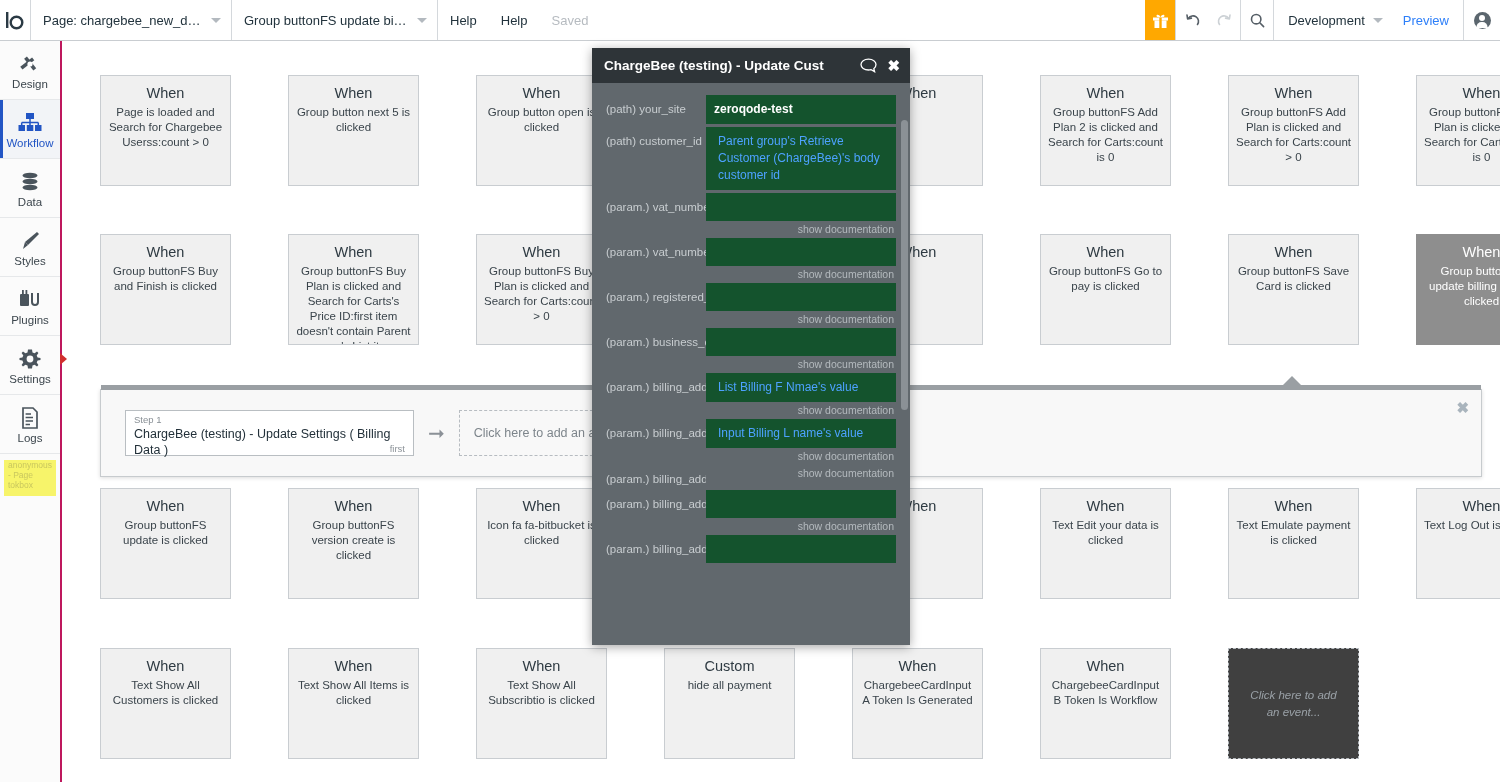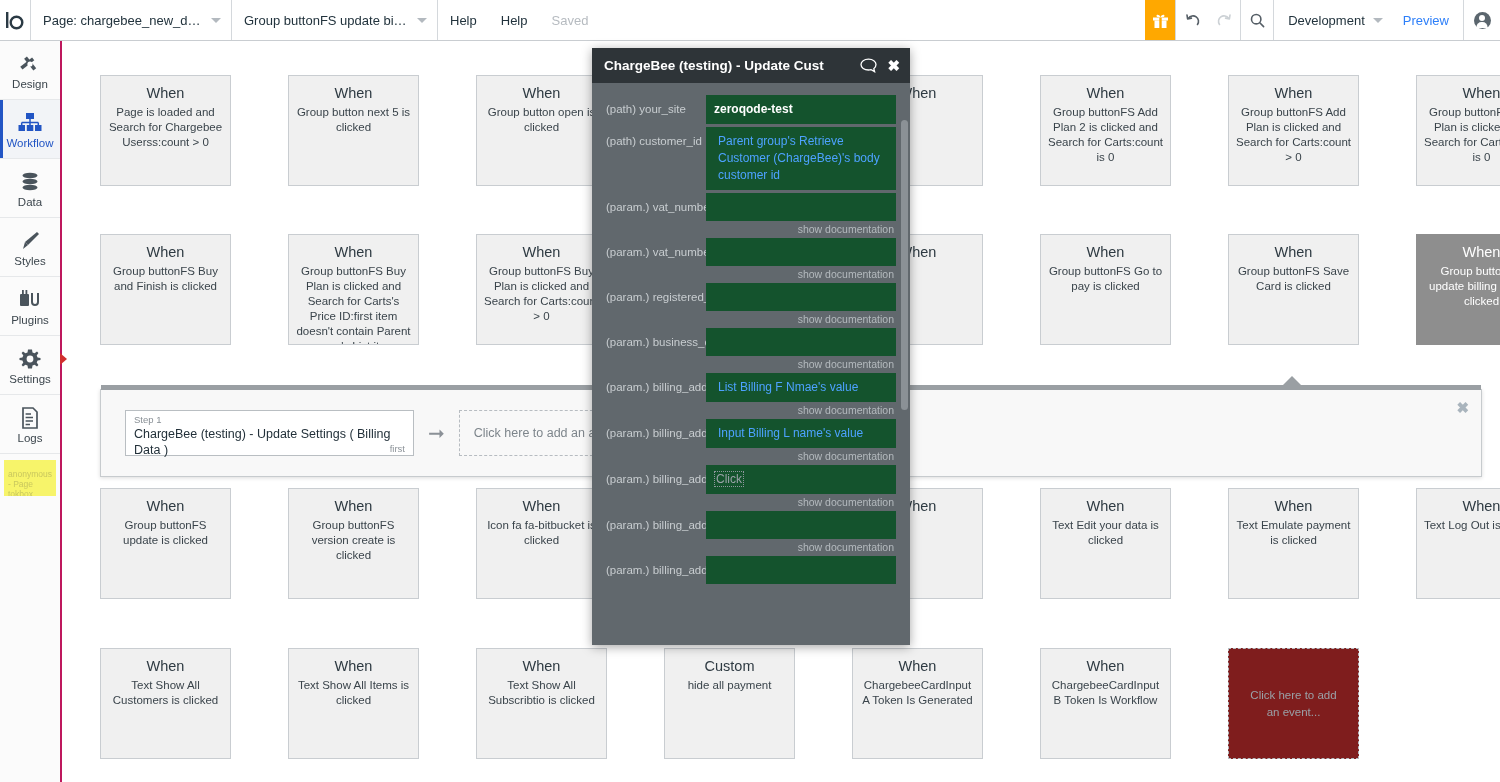--- a/index.html
+++ b/index.html
@@ -109,21 +109,21 @@
   .sb-item.active { background: #f2f4f7; align-items: center; }
   .sb-item.active .sb-label { color: #2255c4; }
   .sb-item.active::before {
     content: ""; position: absolute; left: 0; top: 0; bottom: 0;
     width: 3px; background: #2255c4;
   }
   .sb-icon { height: 24px; display: flex; align-items: flex-end; }
   .sb-note {
     margin: 6px 4px 0 4px;
     background: #f7f46a;
-    padding: 9px 4px;
+    padding: 0 4px;
     font-size: 8.5px; line-height: 10px;
     color: #c9c75e;
     height: 36px; overflow: hidden;
   }
   .sb-arrow {
     position: absolute; right: -7px; top: 312px;
     width: 0; height: 0;
     border-top: 6px solid transparent;
     border-bottom: 6px solid transparent;
     border-left: 7px solid #d12f2f;
@@ -165,25 +165,26 @@
   }
   .event-card .ec-desc {
     font-size: 11.5px; color: #3a444b; line-height: 15px;
   }
   .event-card.selected .ec-title,
   .event-card.selected .ec-desc { color: #ffffff; }
 
   .add-event-card {
     width: 131px; height: 111px;
     border: 1px dashed #b7bcc1;
-    background: #7f1d1d;
+    background: #404040;
     display: flex; align-items: center; justify-content: center;
     text-align: center; padding: 0 14px;
     font-size: 11.5px; color: #9aa1a7; line-height: 17px;
     cursor: pointer;
+    font-style: italic;
   }
 
   
   .action-panel {
     position: absolute;
     left: 38px; top: 334px;
     width: 1382px; height: 88px;
     background: #f8f8f8;
     border: 1px solid #c7cbce;
     box-shadow: 0 1px 4px rgba(0,0,0,.14);
@@ -727,21 +728,20 @@
           <div class="field-row">
             <div class="field-label">(param.) billing_addre</div>
             <div class="field-control">
               <div class="field-input dyn">Input Billing L name's value</div>
               <div class="field-doc">show documentation</div>
             </div>
           </div>
           <div class="field-row">
             <div class="field-label">(param.) billing_addre</div>
             <div class="field-control">
-              <div class="field-input placeholder"><span>Click</span></div>
               <div class="field-doc">show documentation</div>
             </div>
           </div>
           <div class="field-row">
             <div class="field-label">(param.) billing_addre</div>
             <div class="field-control">
               <div class="field-input"></div>
               <div class="field-doc">show documentation</div>
             </div>
           </div>

